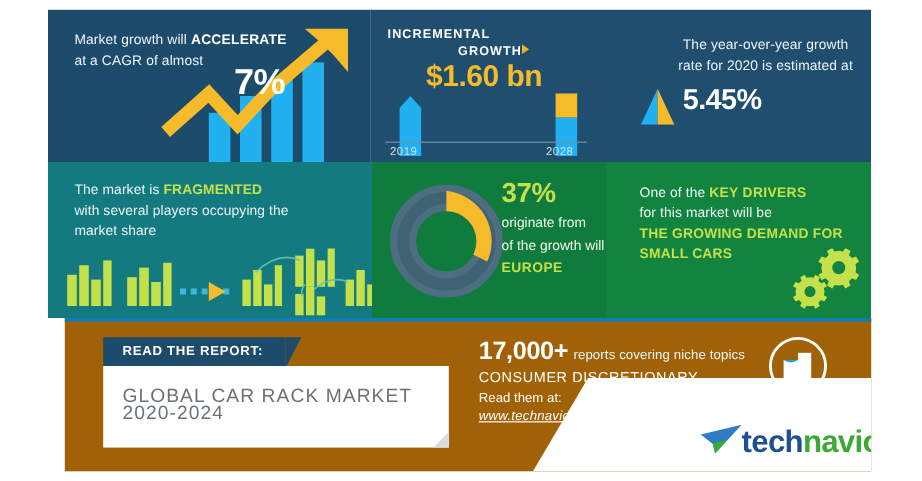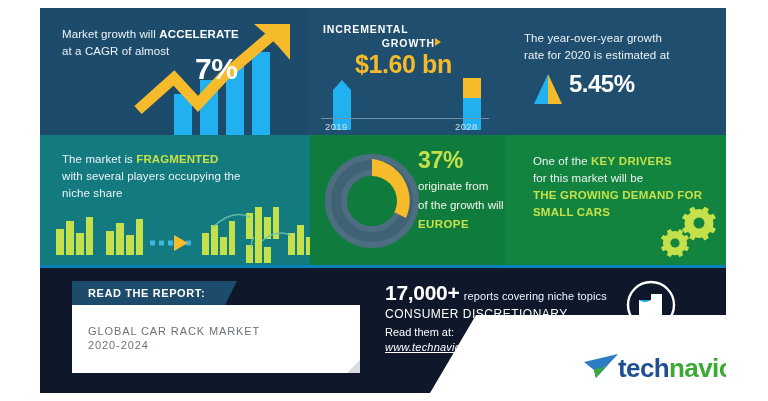--- a/index.html
+++ b/index.html
@@ -64,21 +64,21 @@
   .incr-axis {
     position: absolute; left: 12px; top: 110px; width: 168px; height: 1px;
     background: #6d91aa;
   }
   .incr-year {
     position: absolute; top: 113px; color: #cfe0ea; font-size: 9.5px; letter-spacing: .4px;
   }
   .incr-year.y2019 { left: 16px; }
   .incr-year.y2024 { left: 146px; }
 
-  .yoy-text { position: absolute; left: 19px; top: 22px; width: 178px; }
+  .yoy-text { position: absolute; left: 44px; top: 22px; width: 178px; text-align: center; }
   .yoy-value {
     position: absolute; left: 64px; top: 62px;
     font-size: 24px; font-weight: bold; color: #ffffff; letter-spacing: -0.5px;
   }
   .yoy-tri { position: absolute; left: 27px; top: 66px; width: 32px; height: 30px; }
 
   
   .row2 { position: absolute; left: 0; top: 127px; width: 686px; height: 130px; }
   .p-frag {
     position: absolute; left: 0; top: 0; width: 270px; height: 130px;
@@ -107,22 +107,22 @@
   }
   .eu-lines .hl { color: #c4e04a; font-weight: bold; letter-spacing: .4px; }
 
   .drv-text { position: absolute; left: 28px; top: 18px; width: 190px; }
   .drv-text .hl { color: #c4e04a; font-weight: bold; letter-spacing: .3px; }
   .drv-text .hl2 { color: #c4e04a; font-weight: bold; letter-spacing: .2px; }
   .gears { position: absolute; left: 152px; top: 72px; width: 62px; height: 52px; }
 
   
   .row3 {
-    position: absolute; left: 0; top: 257px; width: 686px; height: 128px;
-    background: #0f172a;
+    position: absolute; left: 14px; top: 257px; width: 686px; height: 128px;
+    background: #a16207;
   }
   .row3-topline {
     position: absolute; left: 0; top: 0; width: 686px; height: 3px;
     background: #0b7fb8;
   }
   .read-tab {
     position: absolute; left: 32px; top: 16px; width: 152px; height: 26px;
     background: #1d4b6b;
   }
   .read-tab:after {
@@ -136,21 +136,21 @@
   .report-card {
     position: absolute; left: 32px; top: 40px; width: 288px; height: 68px;
     background: #ffffff;
   }
   .report-card .fold {
     position: absolute; right: 0; bottom: 0;
     border-bottom: 13px solid #d9dde0; border-left: 13px solid transparent;
   }
   .report-title {
     position: absolute; left: 16px; top: 19px; width: 250px;
-    color: #6b7277; font-size: 11px; line-height: 14px; letter-spacing: .9px;
+    color: #6b7277; font-size: 16px; line-height: 14px; letter-spacing: .9px;
   }
   .stat-block { position: absolute; left: 345px; top: 16px; width: 280px; }
   .stat-num { color: #ffffff; font-size: 21px; font-weight: bold; letter-spacing: -0.3px; }
   .stat-sub { color: #eaf7fe; font-size: 11px; letter-spacing: .1px; }
   .stat-cat {
     margin-top: 2px; color: #ffffff; font-size: 12px; letter-spacing: .5px;
   }
   .stat-read { margin-top: 5px; color: #ffffff; font-size: 11px; }
   .stat-url {
     margin-top: 3px; color: #ffffff; font-size: 11px; font-style: italic;
@@ -228,21 +228,21 @@
         <div class="yoy-value">5.45%</div>
       </div>
     </div>
 
     <div class="row2">
 
       <div class="p-frag">
         <div class="frag-text txt-light">
           <span>The market is </span><span class="hl">FRAGMENTED</span><br>
           <span>with several players occupying the</span><br>
-          <span>niche share</span>
+          <span>market share</span>
         </div>
         <div class="frag-art">
           <svg width="260" height="56" viewBox="0 0 260 56">
             <g fill="#c4e04a">
               <rect x="6" y="22" width="8" height="26"></rect>
                 <rect x="16" y="14" width="8" height="34"></rect>
               <rect x="26" y="26" width="8" height="22"></rect>
                 <rect x="36" y="10" width="7" height="38"></rect>
               <rect x="56" y="24" width="8" height="24"></rect>
                 <rect x="66" y="16" width="8" height="32"></rect>

